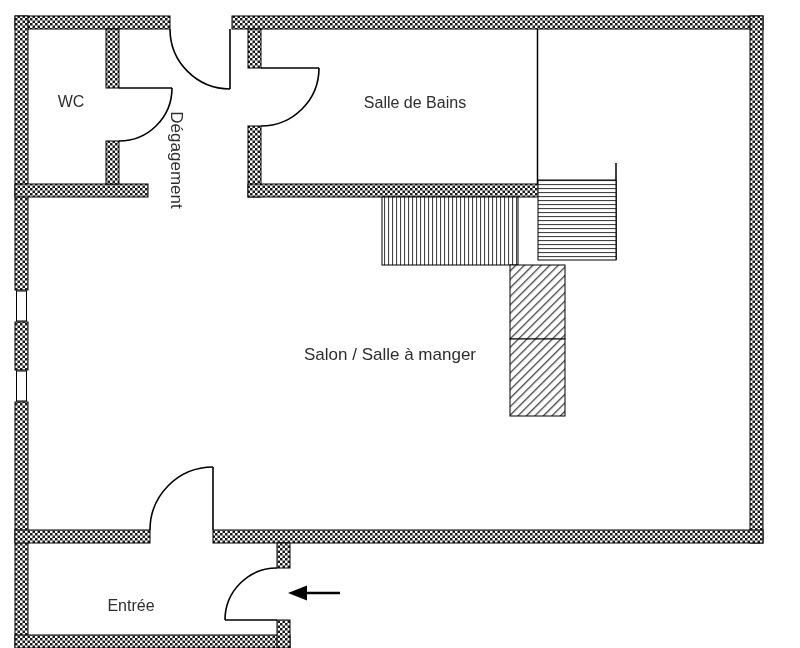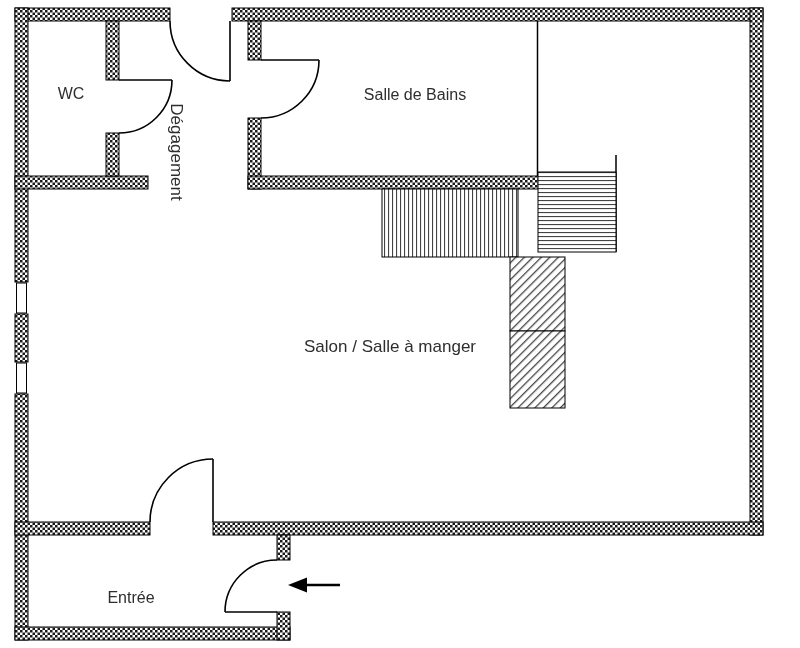--- a/index.html
+++ b/index.html
@@ -8,20 +8,21 @@
     background: #ffffff;
     width: 800px;
     height: 648px;
     overflow: hidden;
   }
   .canvas {
     position: relative;
     width: 800px;
     height: 604px;
     background: #ffffff;
+    margin-top: 8px;
   }
   svg text {
     font-family: "Liberation Sans", sans-serif;
     fill: #2e2e2e;
   }
   .room-label { font-size: 16px; }
   .room-label-big { font-size: 17px; }
 </style>
 </head>
 <body>

